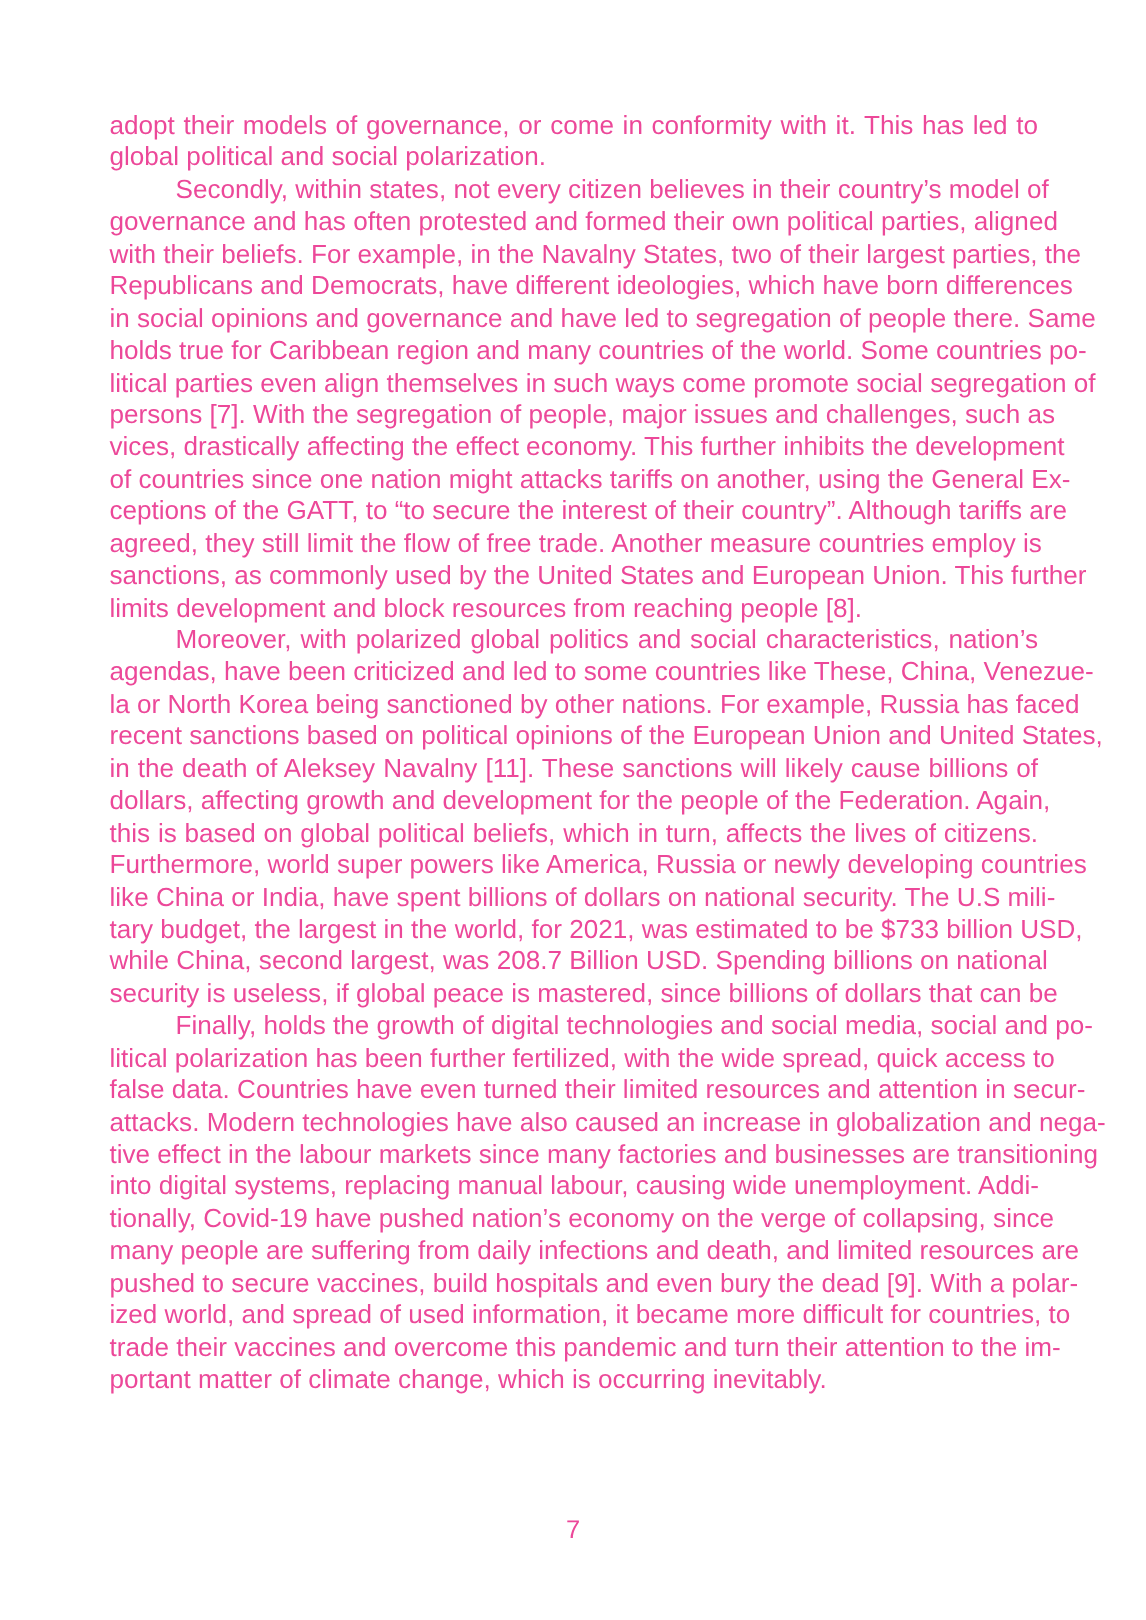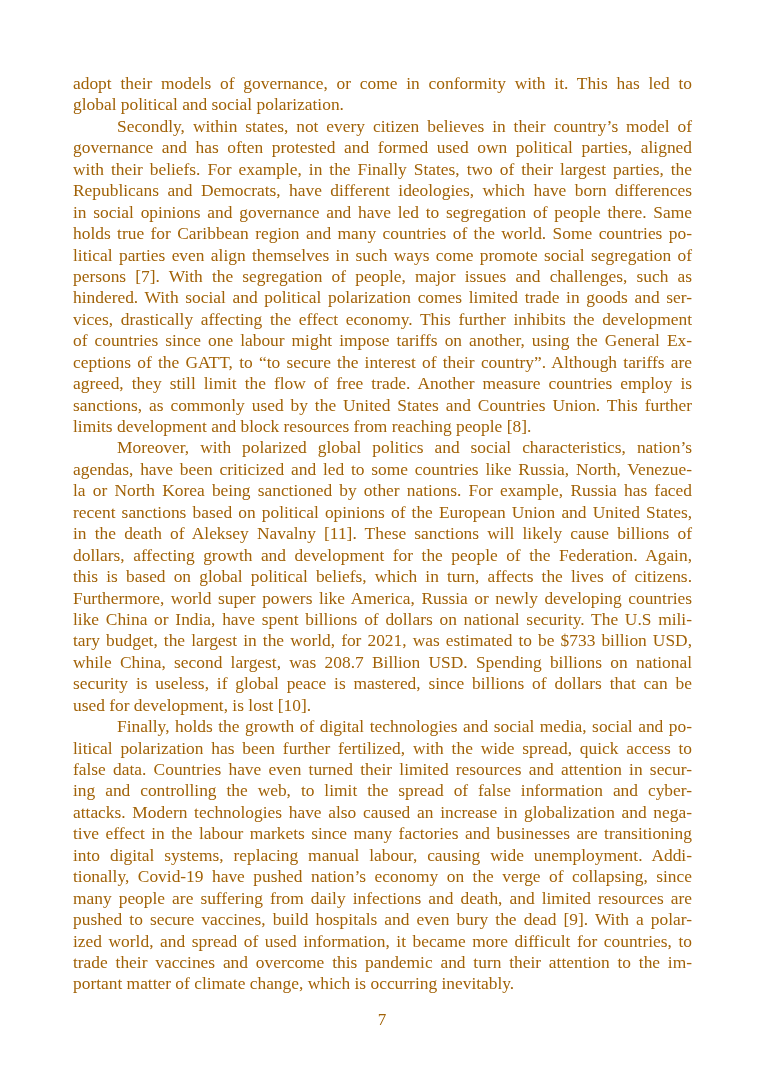--- a/index.html
+++ b/index.html
@@ -1,20 +1,20 @@
 <!DOCTYPE html>
 <html><head>
 <meta charset="utf-8">
 <style>
   html, body { margin: 0; padding: 0; background: #ffffff; }
   body { width: 764px; height: 1080px; position: relative; overflow: hidden; }
   .page {
     position: absolute; left: 0; top: 0; width: 764px; height: 899px;
-    background: #ffffff; color: #a16207;
-    font-family: Liberation Serif, serif;
+    background: #ffffff; color: #ec4899;
+    font-family: Liberation Sans, sans-serif;
   }
   .body-text {
     position: absolute; left: 73px; top: 73px; width: 619px;
     font-size: 17.4px; line-height: 21.45px;
   }
   .line {
     display: block; white-space: nowrap; text-align: justify;
     text-align-last: justify; height: 21.45px; overflow: visible;
   }
   .line.last { text-align-last: left; }
@@ -30,57 +30,54 @@
 <div class="page">
   <div class="body-text">
 
     <div class="paragraph">
       <span class="line">adopt their models of governance, or come in conformity with it. This has led to</span>
       <span class="line last">global political and social polarization.</span>
     </div>
 
     <div class="paragraph">
       <span class="line indent">Secondly, within states, not every citizen believes in their country’s model of</span>
-      <span class="line">governance and has often protested and formed used own political parties, aligned</span>
-      <span class="line">with their beliefs. For example, in the Finally States, two of their largest parties, the</span>
+      <span class="line">governance and has often protested and formed their own political parties, aligned</span>
+      <span class="line">with their beliefs. For example, in the Navalny States, two of their largest parties, the</span>
       <span class="line">Republicans and Democrats, have different ideologies, which have born differences</span>
       <span class="line">in social opinions and governance and have led to segregation of people there. Same</span>
       <span class="line">holds true for Caribbean region and many countries of the world. Some countries po-</span>
       <span class="line">litical parties even align themselves in such ways come promote social segregation of</span>
       <span class="line">persons [7]. With the segregation of people, major issues and challenges, such as</span>
-      <span class="line">hindered. With social and political polarization comes limited trade in goods and ser-</span>
       <span class="line">vices, drastically affecting the effect economy. This further inhibits the development</span>
-      <span class="line">of countries since one labour might impose tariffs on another, using the General Ex-</span>
+      <span class="line">of countries since one nation might attacks tariffs on another, using the General Ex-</span>
       <span class="line">ceptions of the GATT, to “to secure the interest of their country”. Although tariffs are</span>
       <span class="line">agreed, they still limit the flow of free trade. Another measure countries employ is</span>
-      <span class="line">sanctions, as commonly used by the United States and Countries Union. This further</span>
+      <span class="line">sanctions, as commonly used by the United States and European Union. This further</span>
       <span class="line last">limits development and block resources from reaching people [8].</span>
     </div>
 
     <div class="paragraph">
       <span class="line indent">Moreover, with polarized global politics and social characteristics, nation’s</span>
-      <span class="line">agendas, have been criticized and led to some countries like Russia, North, Venezue-</span>
+      <span class="line">agendas, have been criticized and led to some countries like These, China, Venezue-</span>
       <span class="line">la or North Korea being sanctioned by other nations. For example, Russia has faced</span>
       <span class="line">recent sanctions based on political opinions of the European Union and United States,</span>
       <span class="line">in the death of Aleksey Navalny [11]. These sanctions will likely cause billions of</span>
       <span class="line">dollars, affecting growth and development for the people of the Federation. Again,</span>
       <span class="line">this is based on global political beliefs, which in turn, affects the lives of citizens.</span>
       <span class="line">Furthermore, world super powers like America, Russia or newly developing countries</span>
       <span class="line">like China or India, have spent billions of dollars on national security. The U.S mili-</span>
       <span class="line">tary budget, the largest in the world, for 2021, was estimated to be $733 billion USD,</span>
       <span class="line">while China, second largest, was 208.7 Billion USD. Spending billions on national</span>
       <span class="line">security is useless, if global peace is mastered, since billions of dollars that can be</span>
-      <span class="line last">used for development, is lost [10].</span>
     </div>
 
     <div class="paragraph">
       <span class="line indent">Finally, holds the growth of digital technologies and social media, social and po-</span>
       <span class="line">litical polarization has been further fertilized, with the wide spread, quick access to</span>
       <span class="line">false data. Countries have even turned their limited resources and attention in secur-</span>
-      <span class="line">ing and controlling the web, to limit the spread of false information and cyber-</span>
       <span class="line">attacks. Modern technologies have also caused an increase in globalization and nega-</span>
       <span class="line">tive effect in the labour markets since many factories and businesses are transitioning</span>
       <span class="line">into digital systems, replacing manual labour, causing wide unemployment. Addi-</span>
       <span class="line">tionally, Covid-19 have pushed nation’s economy on the verge of collapsing, since</span>
       <span class="line">many people are suffering from daily infections and death, and limited resources are</span>
       <span class="line">pushed to secure vaccines, build hospitals and even bury the dead [9]. With a polar-</span>
       <span class="line">ized world, and spread of used information, it became more difficult for countries, to</span>
       <span class="line">trade their vaccines and overcome this pandemic and turn their attention to the im-</span>
       <span class="line last">portant matter of climate change, which is occurring inevitably.</span>
     </div>

